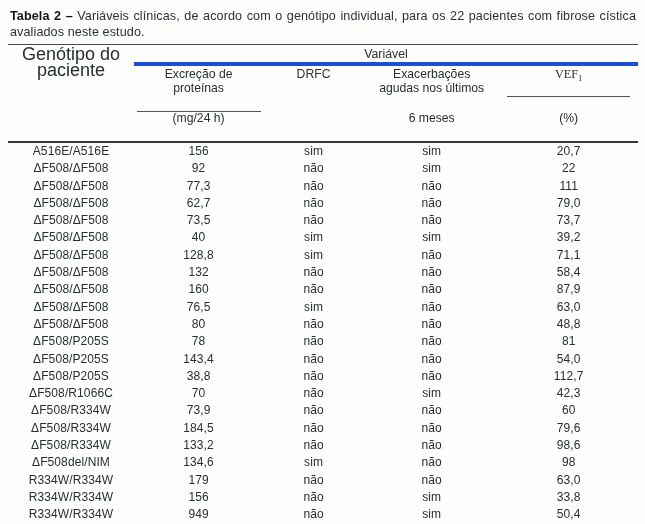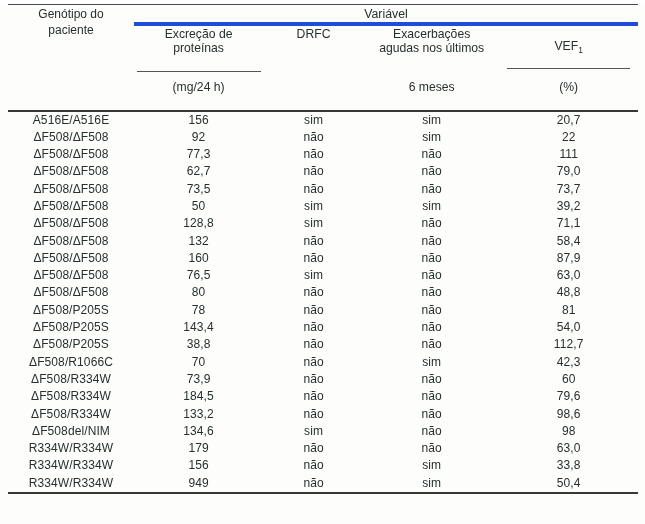--- a/index.html
+++ b/index.html
@@ -54,43 +54,44 @@
   }
   
   th.group-header {
     height: 17px;
     vertical-align: middle;
     font-size: 12.3px;
     border-bottom: 4px solid #1d4ed8;
   }
   th.genotype-header {
     vertical-align: top;
-    font-size: 12px;
+    font-size: 18px;
     line-height: 15.5px;
     padding-top: 2px;
   }
   
   tr.subhead th {
     height: 32px;
     vertical-align: top;
     font-size: 12.2px;
     line-height: 13.5px;
     padding-top: 2px;
   }
   .protein-block {
     width: 96%;
     margin: 0 auto;
     border-bottom: 1px solid #555555;
     padding-bottom: 16px;
   }
   .vef-block {
     width: 89%;
-    margin: 12px auto;
+    margin: 0 auto;
     border-bottom: 1px solid #555555;
     padding-bottom: 13px;
+    font-family: Liberation Serif, serif;
   }
   .vef-block sub {
     font-size: 8.5px;
     vertical-align: baseline;
     position: relative;
     top: 2.5px;
   }
   
   tr.units th {
     height: 13px;
@@ -114,20 +115,21 @@
     line-height: 13px;
     color: #2a3331;
     text-align: left;
   }
 </style>
 </head>
 <body>
 
 <div class="page">
 
+  <p class="caption"><b>Tabela 2 –</b> <span>Variáveis clínicas, de acordo com o genótipo individual, para os 22 pacientes com fibrose cística avaliados neste estudo.</span></p>
 
   <table class="data-table">
     <colgroup>
       <col style="width:20%">
       <col style="width:20.5%">
       <col style="width:16%">
       <col style="width:21.5%">
       <col style="width:22%">
     </colgroup>
     <thead>
@@ -194,21 +196,21 @@
         </tr>
         <tr>
           <td>ΔF508/ΔF508</td>
           <td>73,5</td>
           <td>não</td>
           <td>não</td>
           <td>73,7</td>
         </tr>
         <tr>
           <td>ΔF508/ΔF508</td>
-          <td>50</td>
+          <td>40</td>
           <td>sim</td>
           <td>sim</td>
           <td>39,2</td>
         </tr>
         <tr>
           <td>ΔF508/ΔF508</td>
           <td>128,8</td>
           <td>sim</td>
           <td>não</td>
           <td>71,1</td>

